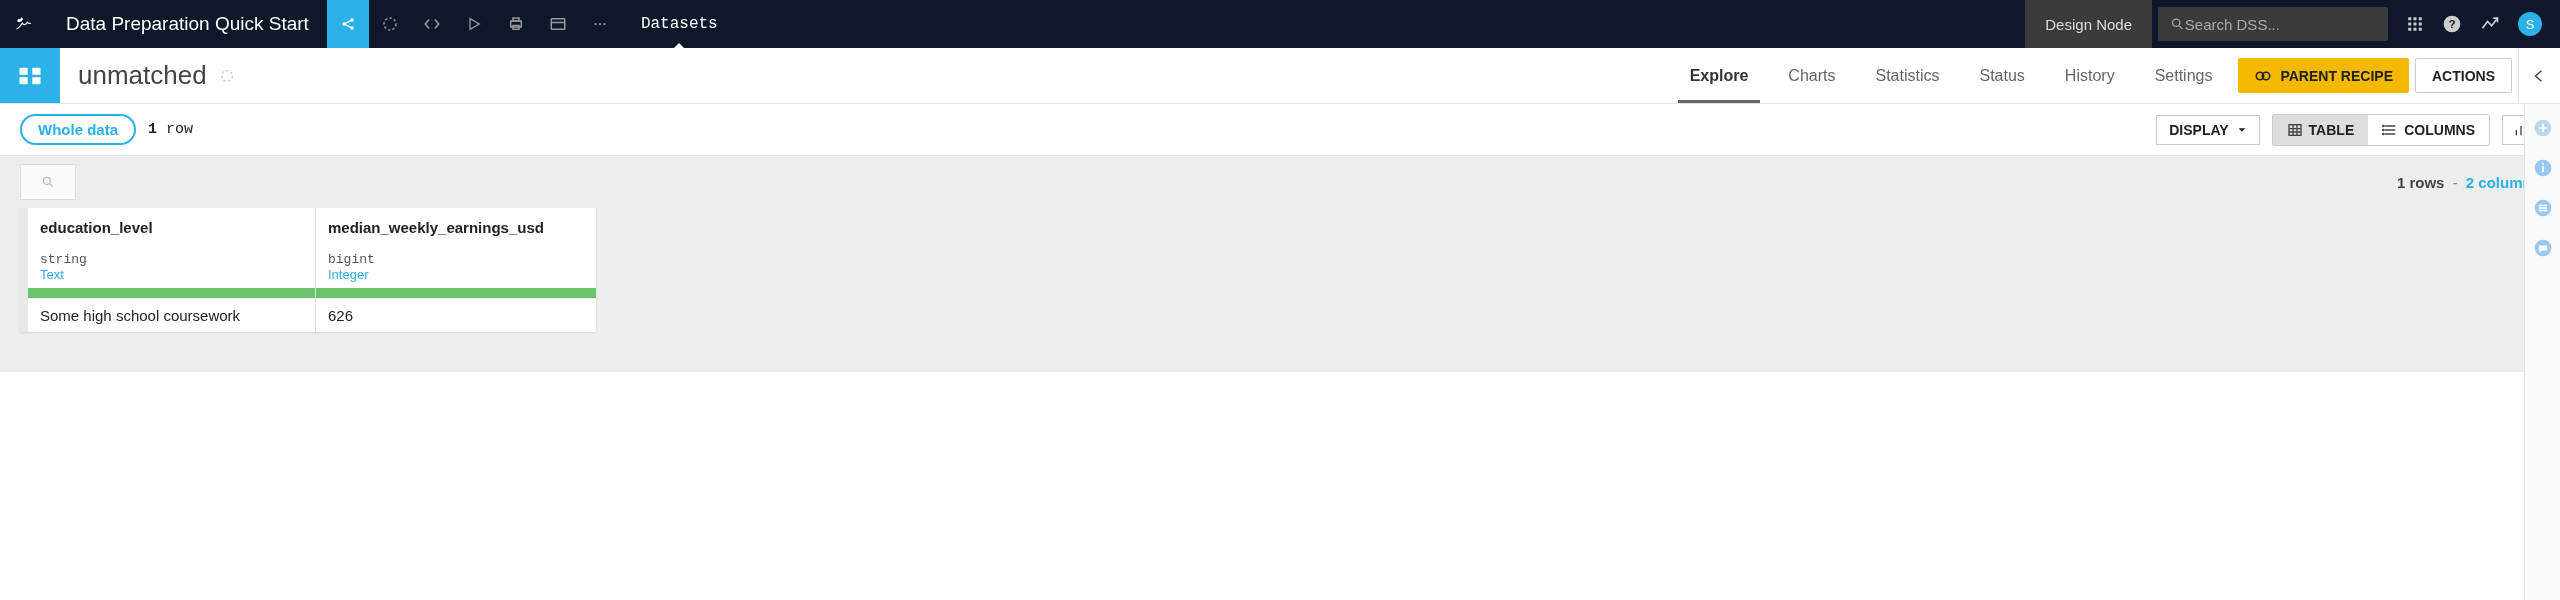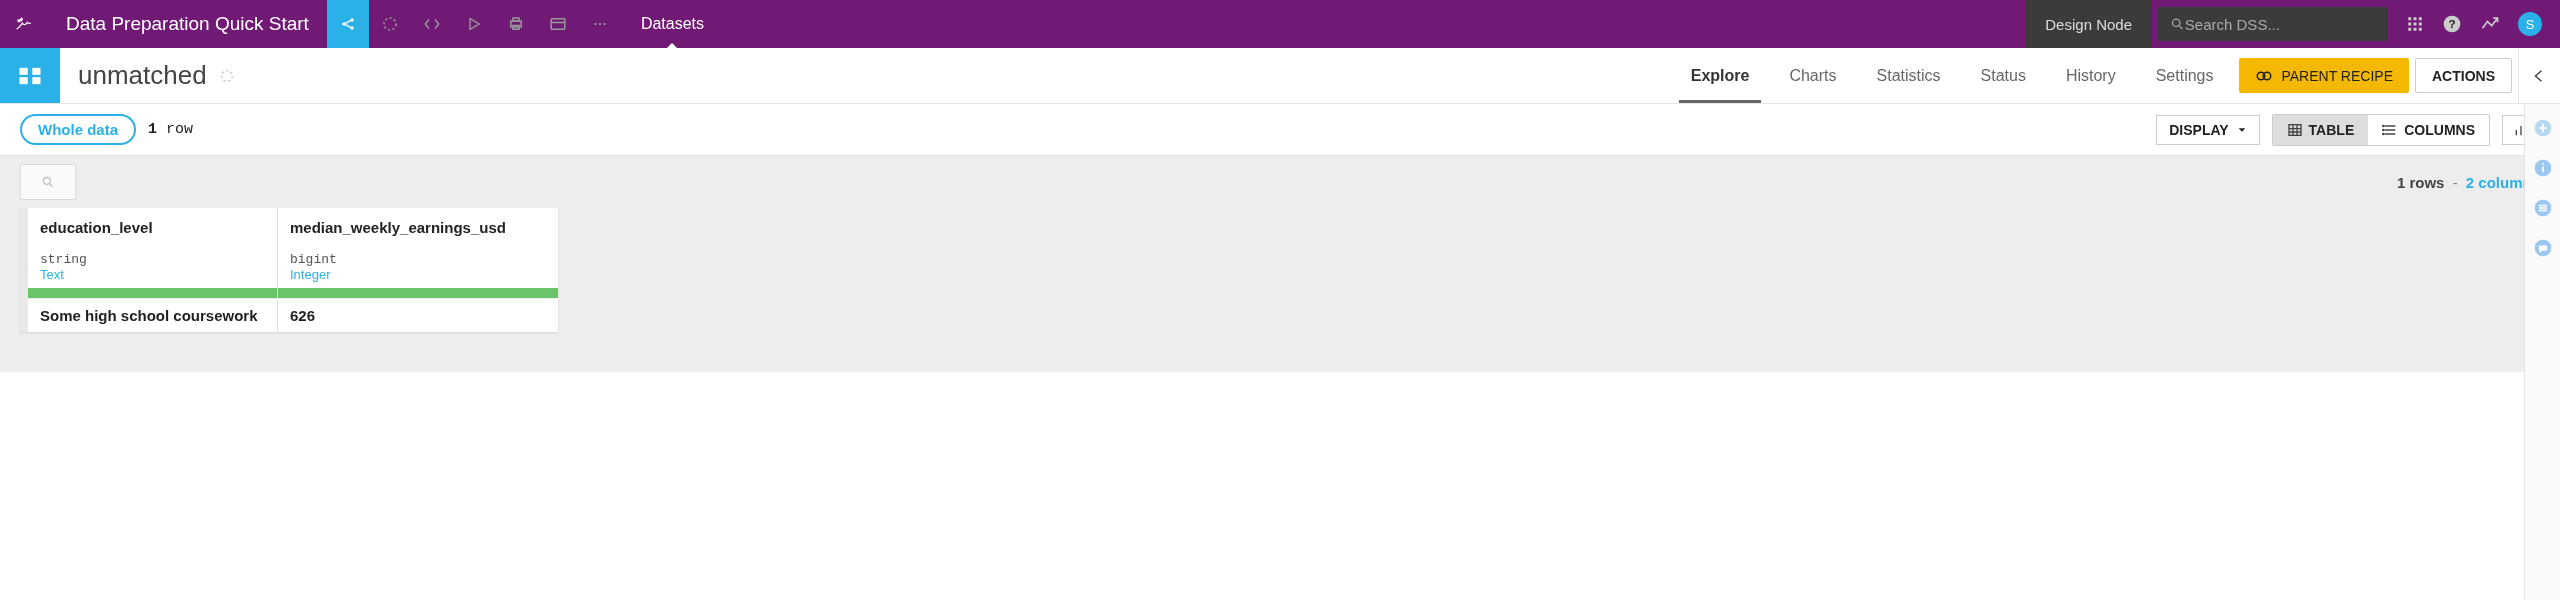--- a/index.html
+++ b/index.html
@@ -1,44 +1,44 @@
 <!DOCTYPE html>
 <html><head>
 <meta charset="utf-8">
 <style>
 * { box-sizing: border-box; margin: 0; padding: 0; }
 body { font-family: -apple-system, BlinkMacSystemFont, "Segoe UI", Helvetica, Arial, sans-serif; font-size: 14px; color: #222; background: #fff; overflow: hidden; }
 
 
-.topbar { background: #701a75; height: 48px; display: flex; align-items: stretch; color: #fff; }
+.topbar { background: #0f172a; height: 48px; display: flex; align-items: stretch; color: #fff; }
 .topbar .logo-box { width: 48px; display: flex; align-items: center; justify-content: center; }
 .topbar .project-title { display: flex; align-items: center; padding: 0 18px; font-size: 19px; font-weight: 400; color: #fff; }
 .topbar .share-btn { background: #2ab1e8; width: 42px; display: flex; align-items: center; justify-content: center; }
 .topbar .icon-btn { width: 42px; display: flex; align-items: center; justify-content: center; color: #999; }
-.topbar .section-label { display: flex; align-items: center; padding: 0 20px; color: #fff; font-size: 16px; position: relative; }
+.topbar .section-label { display: flex; align-items: center; padding: 0 20px; color: #fff; font-size: 16px; position: relative; font-family: Liberation Mono, monospace; }
 .topbar .section-label.active::after { content: ""; position: absolute; bottom: -1px; left: 50%; transform: translateX(-50%); border: 6px solid transparent; border-bottom-color: #fff; }
 .topbar .spacer { flex: 1; }
 .topbar .design-node { background: #3b3b3b; display: flex; align-items: center; padding: 0 20px; color: #ddd; font-size: 15px; }
 .topbar .search-box { background: #3b3b3b; display: flex; align-items: center; margin-left: 6px; padding: 0 12px; width: 230px; height: 34px; border-radius: 2px; align-self: center; }
 .topbar .search-box input { background: transparent; border: none; color: #ccc; font-size: 15px; margin-left: 0; outline: none; width: 100%; }
 .topbar .search-box input::placeholder { color: #aaa; }
 .topbar .right-icons { display: flex; align-items: center; gap: 18px; padding: 0 18px; }
 .topbar .avatar { width: 24px; height: 24px; border-radius: 50%; background: #2ab1e8; display: flex; align-items: center; justify-content: center; font-size: 13px; color: #fff; }
 
 
 .ds-header { height: 56px; display: flex; align-items: stretch; border-bottom: 1px solid #e5e5e5; }
 .ds-header .ds-icon { width: 60px; background: #2ab1e8; display: flex; align-items: center; justify-content: center; }
 .ds-header .ds-name { display: flex; align-items: center; padding: 0 18px; font-size: 26px; color: #444; gap: 12px; }
 .ds-header .ds-name .faded-icon { color: #ccc; font-size: 16px; }
 .ds-header .spacer { flex: 1; }
 .ds-header .tabs { display: flex; align-items: stretch; }
 .ds-header .tab { display: flex; align-items: center; padding: 0 20px; color: #666; font-size: 16px; position: relative; }
 .ds-header .tab.active { color: #333; font-weight: 600; }
 .ds-header .tab.active::after { content: ""; position: absolute; bottom: 0; left: 8px; right: 8px; height: 3px; background: #666; }
-.ds-header .parent-recipe { background: #f5b800; display: flex; align-items: center; padding: 0 16px; margin: 10px 6px; border-radius: 2px; font-weight: 400; font-size: 14px; color: #222; gap: 8px; }
+.ds-header .parent-recipe { background: #f5b800; display: flex; align-items: center; padding: 0 16px; margin: 10px 6px; border-radius: 2px; font-weight: 700; font-size: 14px; color: #222; gap: 8px; }
 .ds-header .actions-btn { background: #fff; border: 1px solid #ccc; display: flex; align-items: center; padding: 0 16px; margin: 10px 6px 10px 0; border-radius: 2px; font-weight: 700; font-size: 14px; }
 .ds-header .collapse-btn { width: 42px; display: flex; align-items: center; justify-content: center; border-left: 1px solid #e5e5e5; font-size: 20px; }
 
 
 .toolbar { height: 52px; display: flex; align-items: center; padding: 0 20px; border-bottom: 1px solid #e5e5e5; gap: 12px; }
 .pill-btn { border: 2px solid #2ab1e8; color: #2ab1e8; padding: 5px 16px; border-radius: 20px; font-weight: 600; font-size: 15px; }
 .row-count { font-size: 15px; font-family: Liberation Mono, monospace; }
 .row-count strong { font-weight: 700; }
 .toolbar .spacer { flex: 1; }
 .display-btn { border: 1px solid #ccc; padding: 6px 12px; display: flex; align-items: center; gap: 8px; font-weight: 700; font-size: 14px; }
@@ -58,21 +58,21 @@
 
 .grid { display: flex; background: #fff; width: fit-content; margin-left: 20px; box-shadow: 0 1px 2px rgba(0,0,0,.1); }
 .grid .handle { width: 8px; background: #e8e8e8; align-self: stretch; }
 .col { border-right: 1px solid #e0e0e0; }
 .col.last { border-right: none; }
 .col-header { padding: 11px 12px 6px; }
 .col-name { font-weight: 700; font-size: 15px; color: #222; }
 .col-type-storage { font-family: "Courier New", monospace; font-size: 13px; color: #555; margin-top: 16px; }
 .col-type-meaning { color: #2ab1e8; font-size: 13px; }
 .quality-bar { height: 10px; background: #6ac46a; }
-.cell { padding: 8px 12px; font-size: 15px; border-top: 1px solid #eee; font-weight: bold; }
+.cell { padding: 8px 12px; font-size: 15px; border-top: 1px solid #eee; }
 .cell.num { text-align: left; }
 
 
 .right-rail { position: fixed; right: 0; top: 104px; bottom: 0; width: 36px; background: #fafafa; border-left: 1px solid #e5e5e5; display: flex; flex-direction: column; align-items: center; gap: 20px; padding-top: 14px; }
 .rail-icon { color: #9cc7f0; font-size: 18px; }
 .rail-icon.plus { color: #b8d8f0; }
 
 svg { display: block; }
 </style>
 </head>
@@ -267,21 +267,21 @@
     <div class="spacer"></div>
     <div class="counts">
       <strong>1 rows</strong>
       <span class="dash">-</span>
       <span class="columns-link">2 columns</span>
     </div>
   </div>
 
   <div class="grid">
     <div class="handle"></div>
-    <div class="col" style="width:250px">
+    <div class="col" style="width:288px">
       <div class="col-header">
         <div class="col-name">education_level</div>
         <div class="col-type-storage">string</div>
         <div class="col-type-meaning">Text</div>
       </div>
       <div class="quality-bar"></div>
       <div class="cell">Some high school coursework</div>
     </div>
     <div class="col last" style="width:280px">
       <div class="col-header">

